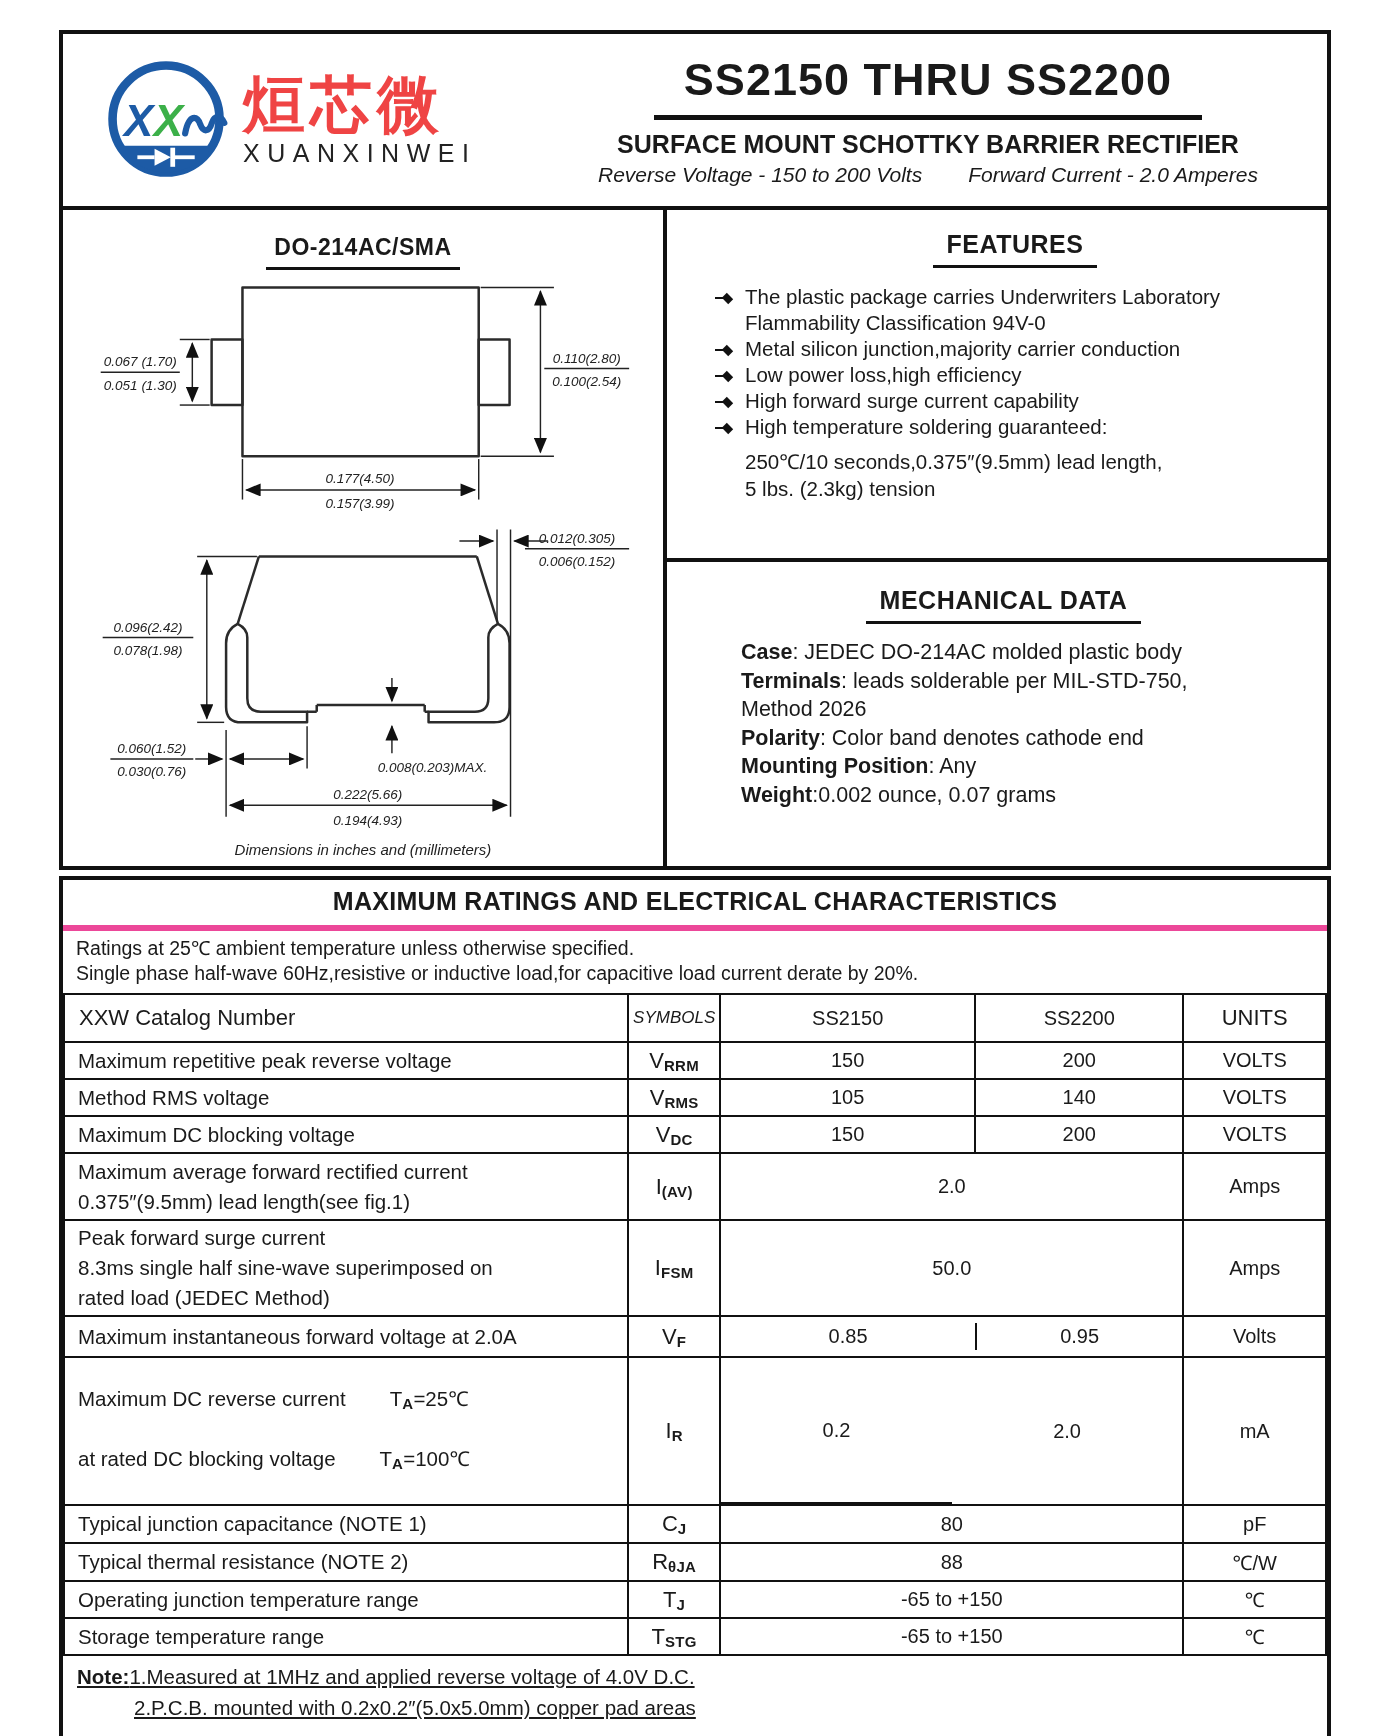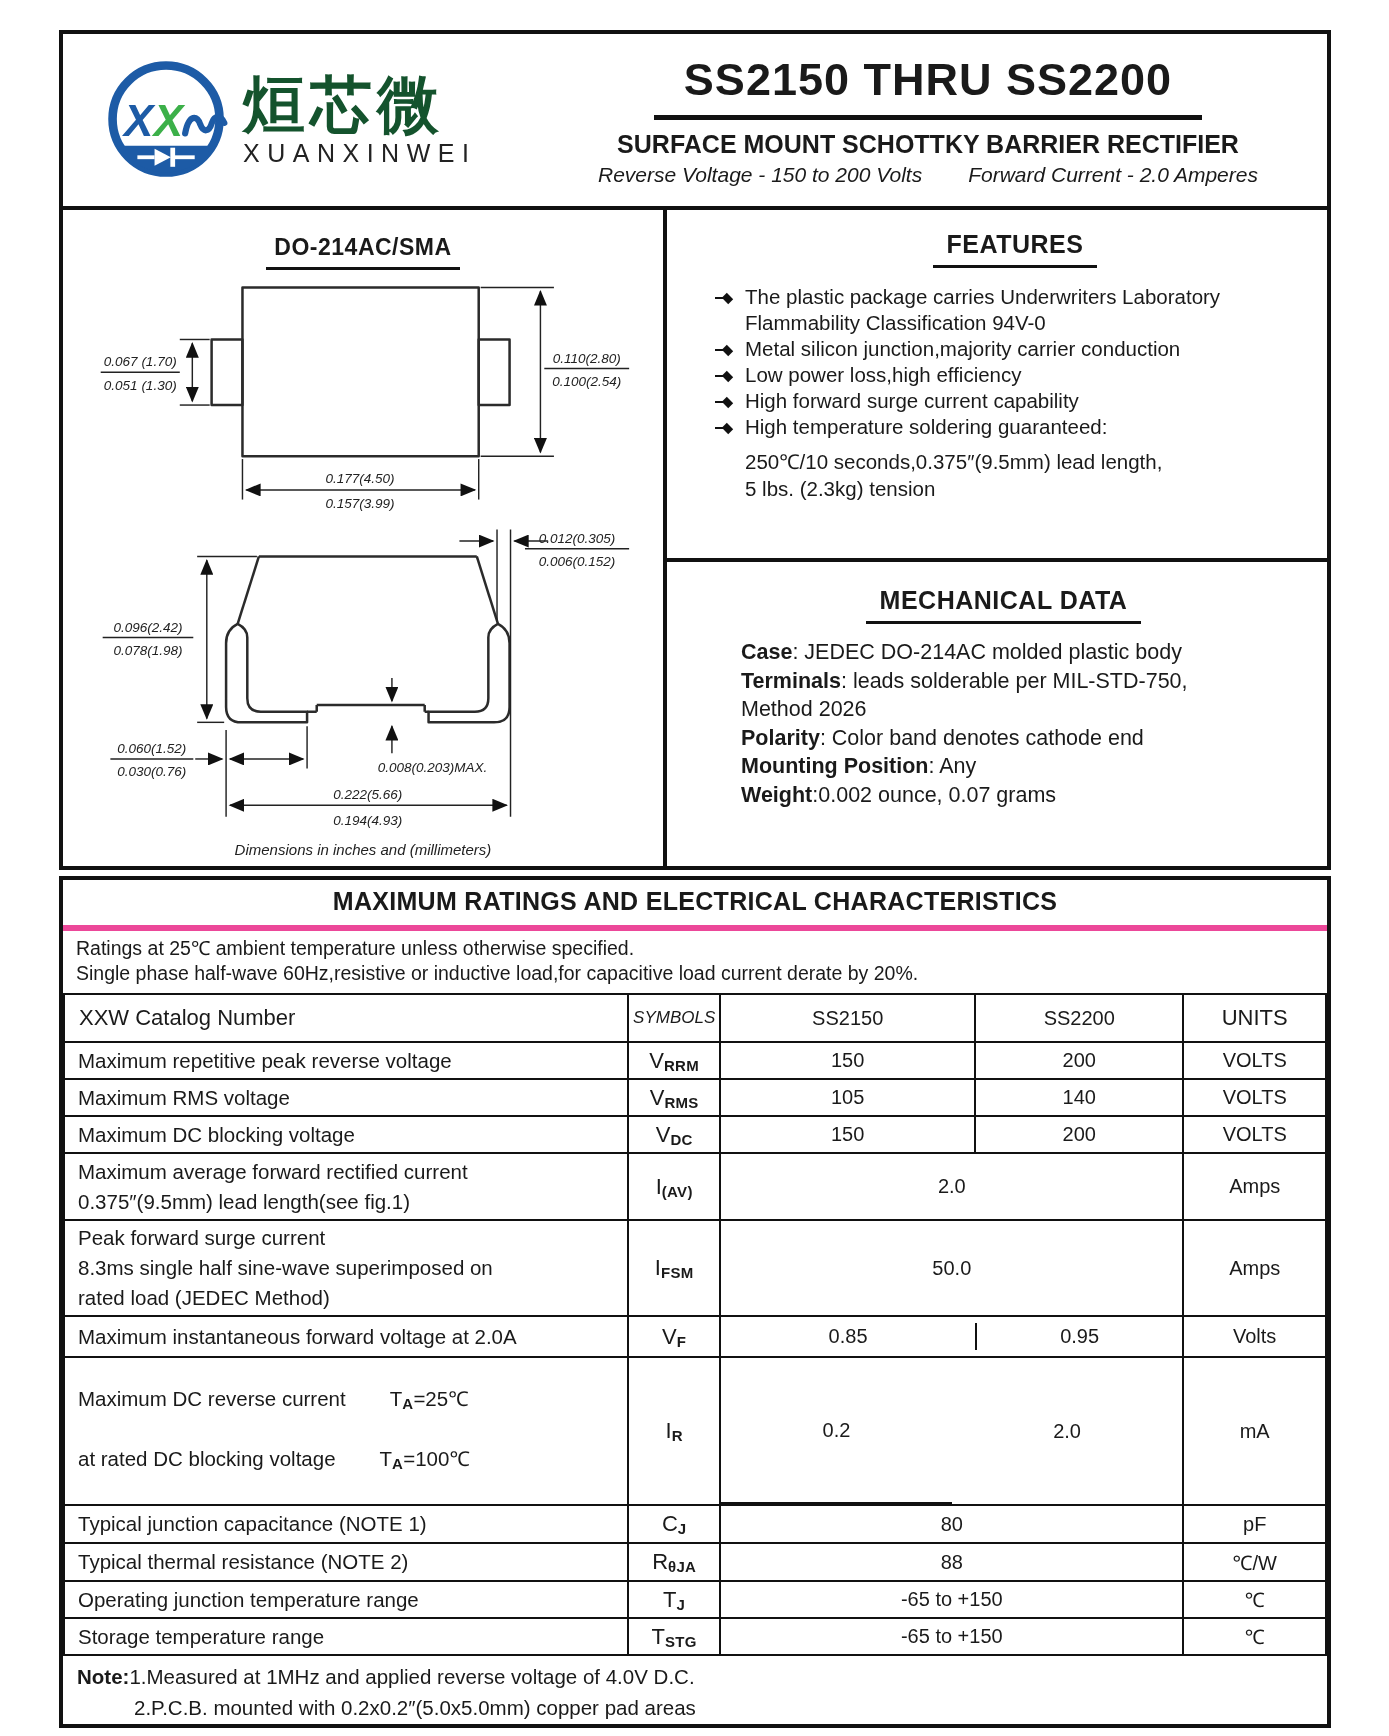--- a/index.html
+++ b/index.html
@@ -4,21 +4,21 @@
 <style>
   html,body{margin:0;padding:0;background:#ffffff;}
   .page{width:1389px;height:1736px;position:relative;background:#fff;color:#1a1a1a;
         font-family:"Liberation Sans",sans-serif;overflow:hidden;}
   .content{position:absolute;left:59px;top:30px;width:1272px;}
 
   
   .header-box{display:flex;align-items:center;border:4px solid #111;height:172px;}
   .logo-wrap{width:436px;flex:none;display:flex;align-items:center;padding-left:40px;gap:12px;}
   .logo-text{display:flex;flex-direction:column;}
-  .logo-cn{font-size:62px;font-weight:700;letter-spacing:5px;line-height:1.05;color:#14532d;}
+  .logo-cn{font-size:62px;font-weight:700;letter-spacing:5px;line-height:1.05;color:#ef4444;}
   .logo-py{font-size:25px;font-weight:500;letter-spacing:7.5px;margin-top:2px;color:#222;}
   .title-block{flex:1;text-align:center;padding-right:10px;}
   .doc-title{display:inline-block;font-size:45px;font-weight:700;letter-spacing:1px;
              border-bottom:5px solid #111;padding:0 30px 9px;margin:0;}
   .doc-sub{font-size:25px;font-weight:700;margin-top:10px;}
   .doc-tag{font-size:21px;font-style:italic;margin-top:4px;display:flex;justify-content:center;gap:46px;}
 
   
   .mid-box{display:flex;border:4px solid #111;border-top:none;height:656px;}
   .pkg-col{width:600px;flex:none;padding-top:24px;}
@@ -72,21 +72,21 @@
   tr.h34 td{height:34px;}
   .lh2{line-height:30px;}
   .split{display:flex;align-items:center;height:100%;}
   .split .hv1{flex:0 0 55%;text-align:center;}
   .split .hv2{flex:1;text-align:center;}
   .split .vdiv{width:2px;height:68%;background:#111;flex:none;}
   .stack{display:flex;flex-direction:row;height:100%;}
   .stack > div{flex:1;display:flex;align-items:center;justify-content:center;}
   .stack .top{border-bottom:2px solid #111;}
   .dcond{display:flex;gap:44px;line-height:31px;}
-  .notes{padding:9px 14px 4px;font-size:20.5px;}
+  .notes{padding:9px 14px 16px;font-size:20.5px;text-decoration:underline;}
   .notes b{font-weight:700;}
   .note2{padding-left:57px;margin-top:7px;}
 </style>
 </head>
 <body>
 
 <div class="page">
 <div class="content">
 
   <div class="header-box">
@@ -290,21 +290,21 @@
         <th class="h-units">UNITS</th>
       </tr>
       <tr class="h32">
         <td class="desc">Maximum repetitive peak reverse voltage</td>
         <td class="sym"><span>V</span><sub>RRM</sub></td>
         <td class="val">150</td>
         <td class="val">200</td>
         <td class="units">VOLTS</td>
       </tr>
       <tr class="h32">
-        <td class="desc">Maximum RMS voltage</td>
+        <td class="desc">Method RMS voltage</td>
         <td class="sym"><span>V</span><sub>RMS</sub></td>
         <td class="val">105</td>
         <td class="val">140</td>
         <td class="units">VOLTS</td>
       </tr>
       <tr class="h32">
         <td class="desc">Maximum DC blocking voltage</td>
         <td class="sym"><span>V</span><sub>DC</sub></td>
         <td class="val">150</td>
         <td class="val">200</td>

